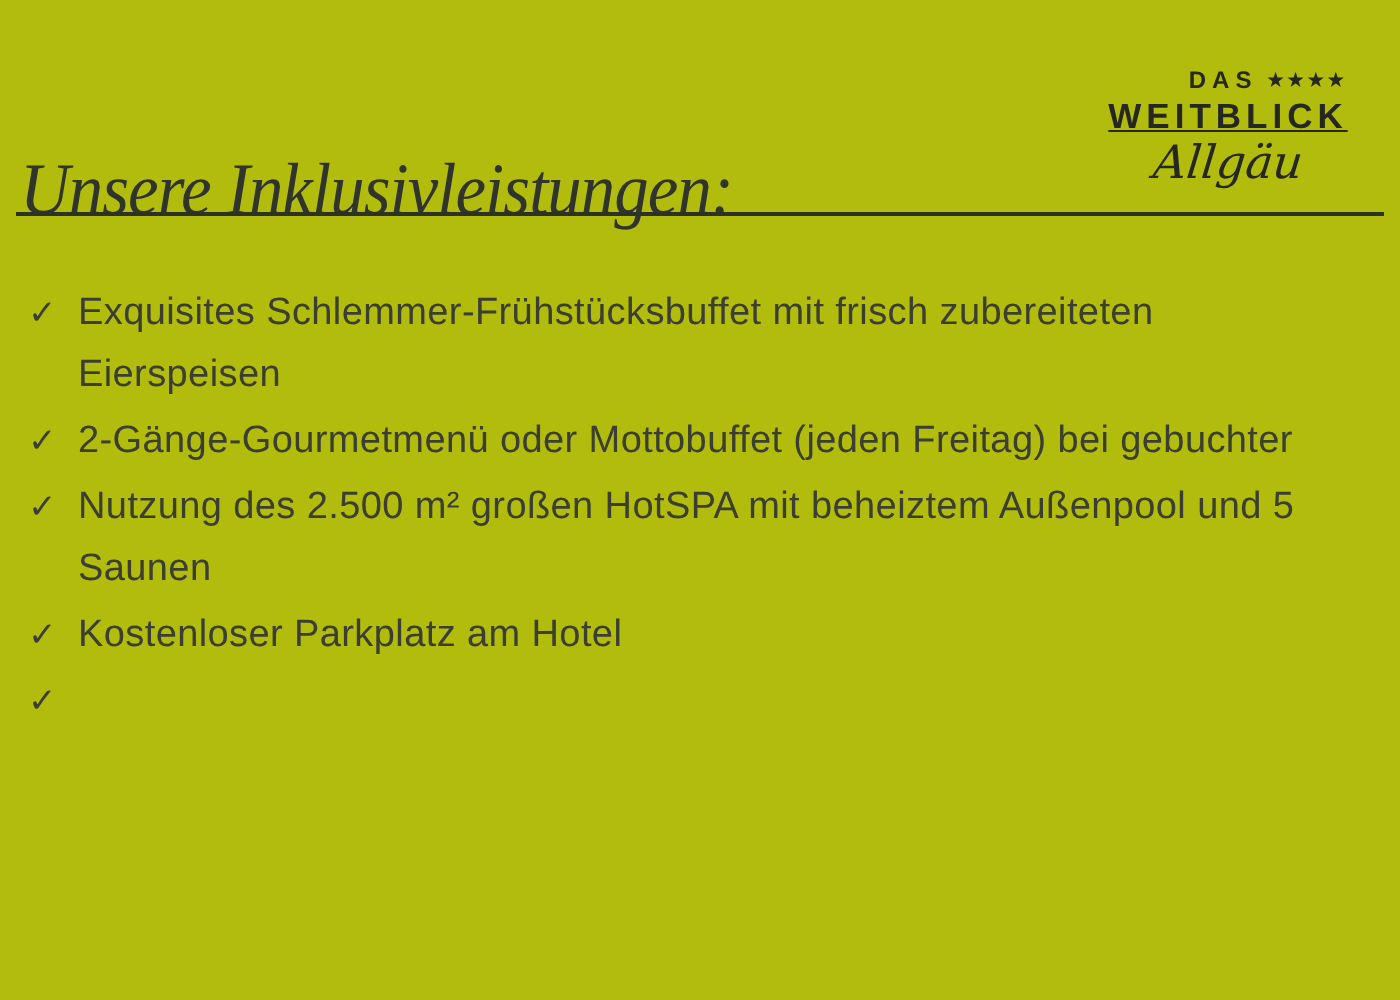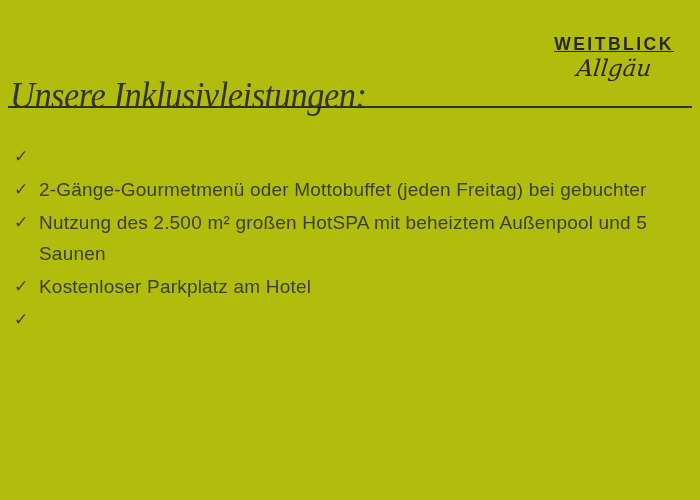--- a/index.html
+++ b/index.html
@@ -51,30 +51,37 @@
   }
   .item-line { white-space: nowrap; letter-spacing: 0.2px; }
   .item-line:empty { display: none; }
 </style>
 </head>
 <body>
 
 <h1 class="page-title">Unsere Inklusivleistungen:</h1>
 
 <div class="logo">
+  <div class="logo-row1">
+    <span>DAS</span><span class="logo-stars">★★★★</span>
+  </div>
   <div class="logo-weitblick">WEITBLICK</div>
   <div class="logo-allgaeu">Allgäu</div>
 </div>
 
 <div class="divider"></div>
 
 <div class="inclusions-list">
 
   <div class="list-item">
     <span class="check">✓</span>
+    <div>
+      <div class="item-line">Exquisites Schlemmer-Frühstücksbuffet mit frisch zubereiteten</div>
+      <div class="item-line">Eierspeisen</div>
+    </div>
   </div>
 
   <div class="list-item">
     <span class="check">✓</span>
     <div>
       <div class="item-line">2-Gänge-Gourmetmenü oder Mottobuffet (jeden Freitag) bei gebuchter</div>
     </div>
   </div>
 
   <div class="list-item">

